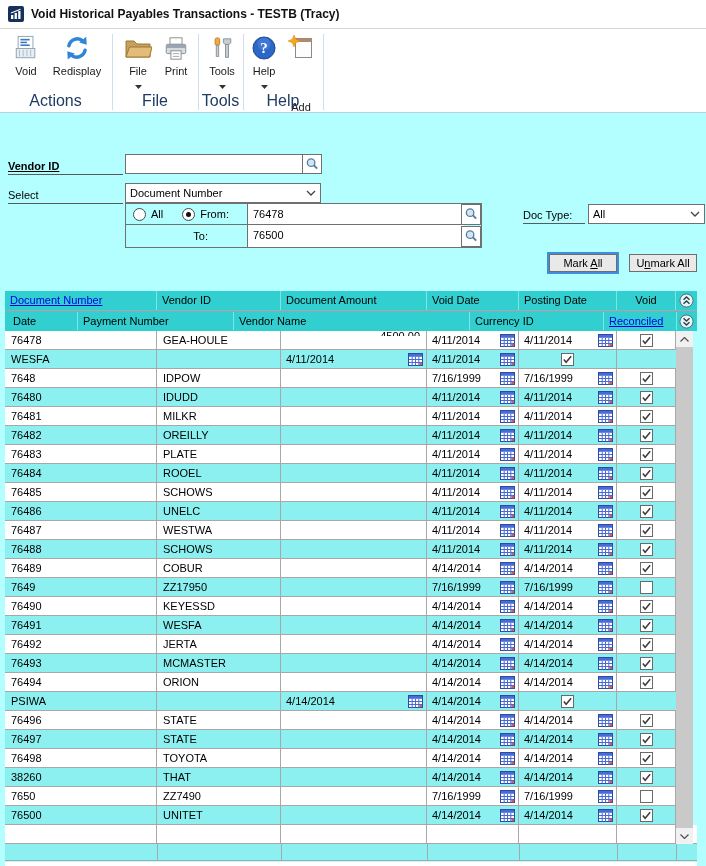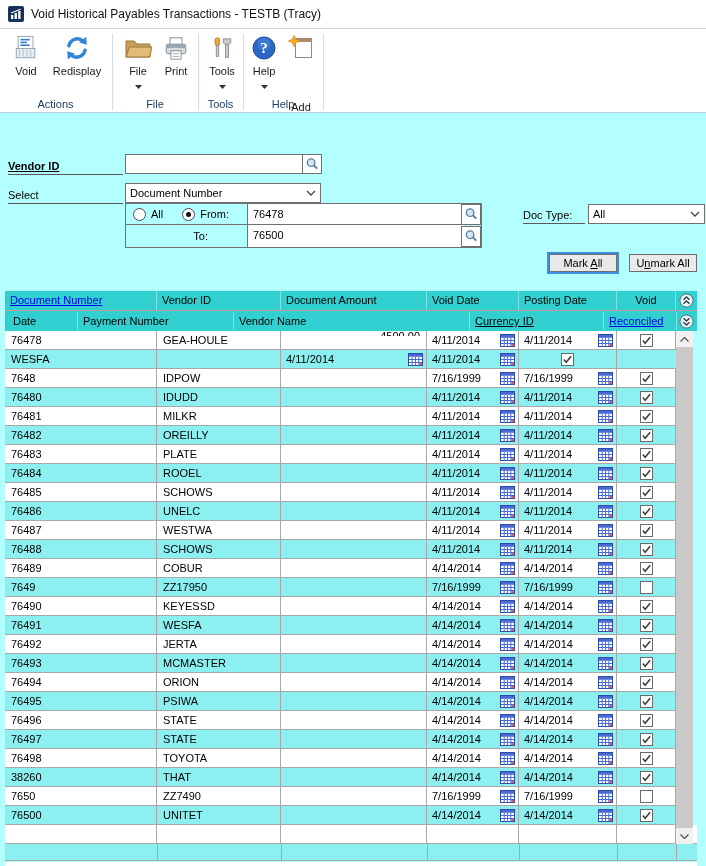--- a/index.html
+++ b/index.html
@@ -5,29 +5,29 @@
   * { box-sizing: border-box; margin: 0; padding: 0; }
   html,body { background:#e0e0e0; }
   body { font-family:"Liberation Sans", sans-serif; }
   .window { position:relative; width:706px; height:866px; background:#fff; overflow:hidden;
             font-size:11px; color:#000; }
 
   
   .titlebar { position:absolute; left:0; top:0; width:706px; height:29px; background:#fff;
               border-bottom:1px solid #d6d6d6; display:flex; align-items:center; }
   .titlebar .win-icon { margin:0 7px 0 8px; width:16px; height:16px; display:inline-block; }
-  .titlebar .title { font-size:12px; color:#111; }
+  .titlebar .title { font-size:12px; color:#111;font-weight:bold; }
 
   
   .ribbon { position:absolute; left:0; top:30px; width:706px; height:83px; background:#fff;
             border-bottom:1px solid #bccfdd; }
   .rgroup { position:absolute; top:0; height:82px; }
   .rgroup .gsep { position:absolute; right:0; top:4px; bottom:2px; width:1px; background:#cfe0ec; }
   .glabel { position:absolute; bottom:2px; left:0; right:2px; text-align:center;
-            color:#1e3c64; font-size:11px; }
+            color:#1e3c64; font-size:16px; }
   .rbtn { position:absolute; top:4px; display:flex; flex-direction:column; align-items:center;
           cursor:default; }
   .rbtn .ricon { height:28px; display:flex; align-items:center; justify-content:center; }
   .rbtn .rlabel { margin-top:3px; color:#1a1a1a; font-size:11px; text-align:center; line-height:12px; }
   .rbtn .drop { margin-top:2px; }
 
   
   .form-area { position:absolute; left:0; top:113px; width:706px; height:753px; background:#b3feff; }
 
   .prompt { position:absolute; height:17px; border-bottom:1px solid #5a5a5a; line-height:16px; }
@@ -321,21 +321,21 @@
                 <polyline points="4.8,7.2 8,4.2 11.2,7.2" fill="none" stroke="#28414e" stroke-width="1.5"></polyline>
                 <polyline points="4.8,11.4 8,8.4 11.2,11.4" fill="none" stroke="#28414e" stroke-width="1.5"></polyline>
               </svg>
             </span>
           </div>
         </div>
         <div class="hrow hrow2">
           <span class="h2lab" style="left:8px;">Date</span>
           <span class="h2lab" style="left:78px;">Payment Number</span>
           <span class="h2lab" style="left:234px;">Vendor Name</span>
-          <span class="h2lab" style="left:470px;text-decoration:underline;">Currency ID</span>
+          <span class="h2lab" style="left:470px;">Currency ID</span>
           <span class="h2lab hlink" style="left:604px;">Reconciled</span>
           <span class="hsep" style="left:72px;"></span>
           <span class="hsep" style="left:228px;"></span>
           <span class="hsep" style="left:464px;"></span>
           <span class="hsep" style="left:598px;"></span>
           <span class="hsep" style="left:671px;"></span>
           <span class="hscrollbtn" style="left:673px;">
             <svg width="15" height="15" viewBox="0 0 16 16">
               <circle cx="8" cy="8" r="7" fill="#eaf6f6" stroke="#4a6a78"></circle>
               <polyline points="4.8,4.6 8,7.6 11.2,4.6" fill="none" stroke="#28414e" stroke-width="1.5"></polyline>
@@ -1175,21 +1175,20 @@
     </div>
     <div class="tcell c-void">
       <span class="checkbox">
         <svg class="checkmark" width="11" height="11" viewBox="0 0 12 12">
           <polyline points="2,6 4.5,9 10,2.5" fill="none" stroke="#3a3a3a" stroke-width="1.6"></polyline>
         </svg>
       </span>
     </div>
   </div>
           <div class="trow alt">
-    <div class="tcell">76495</div>
     <div class="tcell">PSIWA</div>
     <div class="tcell c-amount">
       <span class="amt-clip"></span>
     </div>
     <div class="tcell c-date">
       <span class="date-text">4/14/2014</span>
       <span class="cal">
         <svg width="15" height="13" viewBox="0 0 15 13">
           <rect x="0.5" y="0.5" width="14" height="12" fill="#fff" stroke="#2b4ba8"></rect>
           <rect x="1" y="1" width="13" height="2.8" fill="#4a6ad4"></rect>

